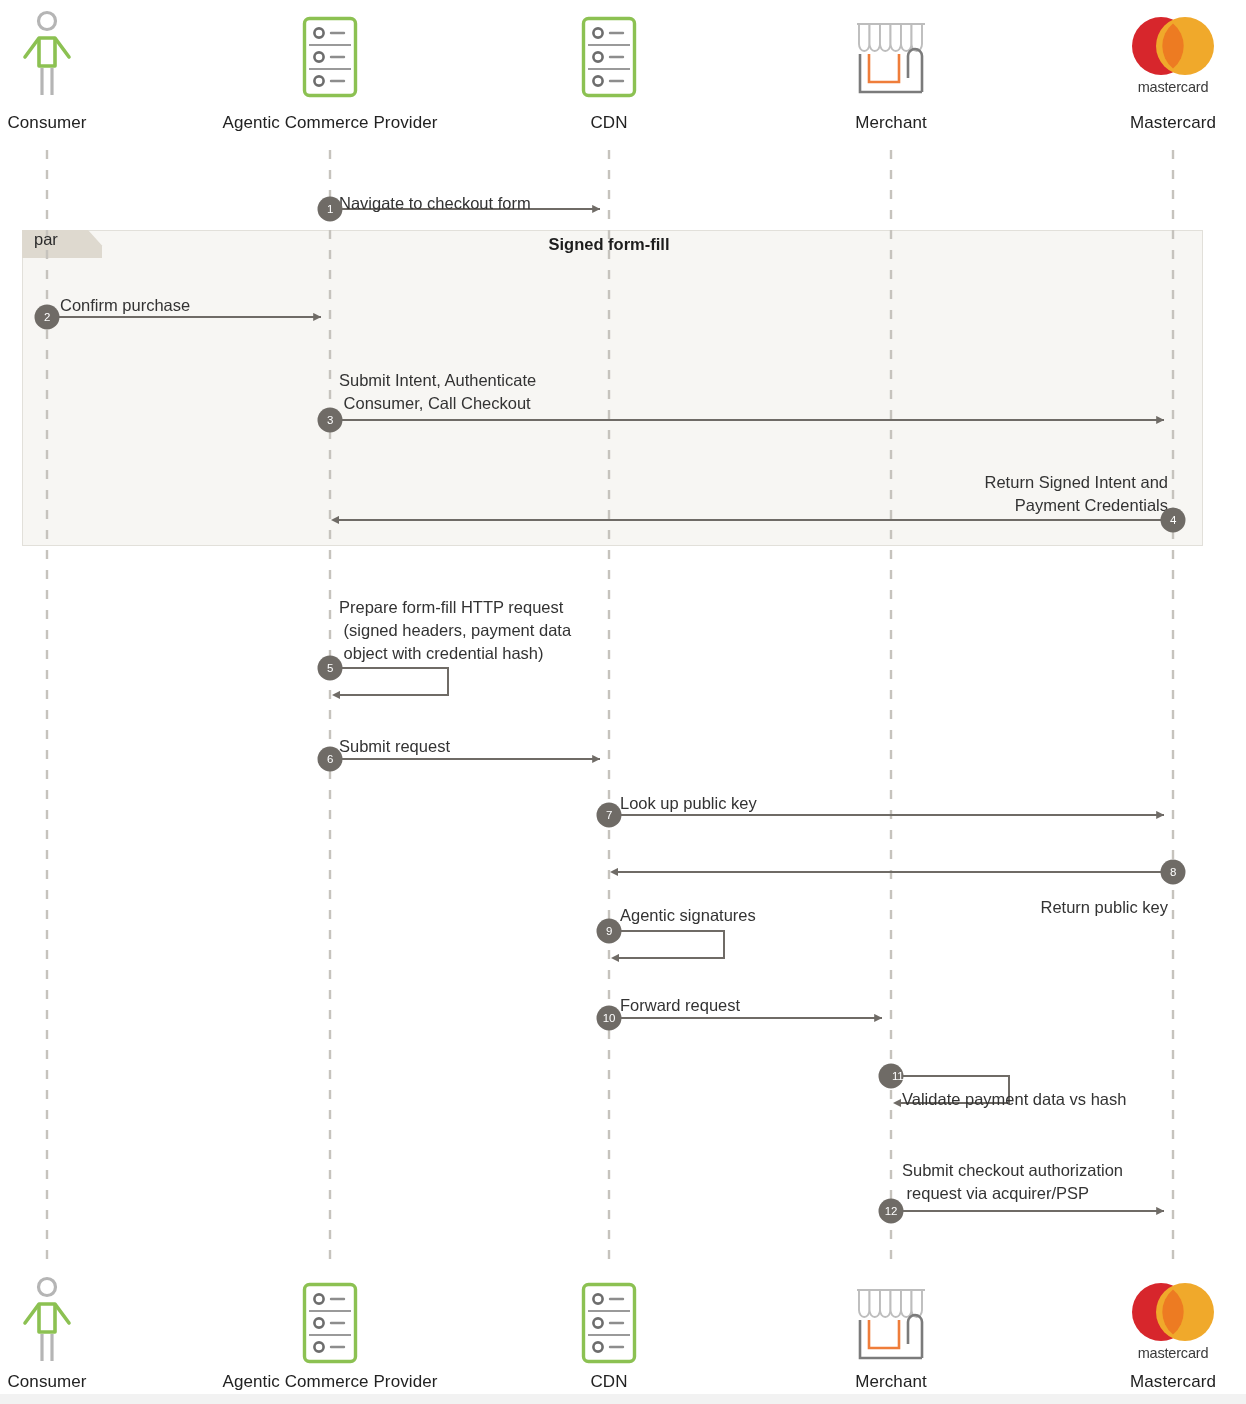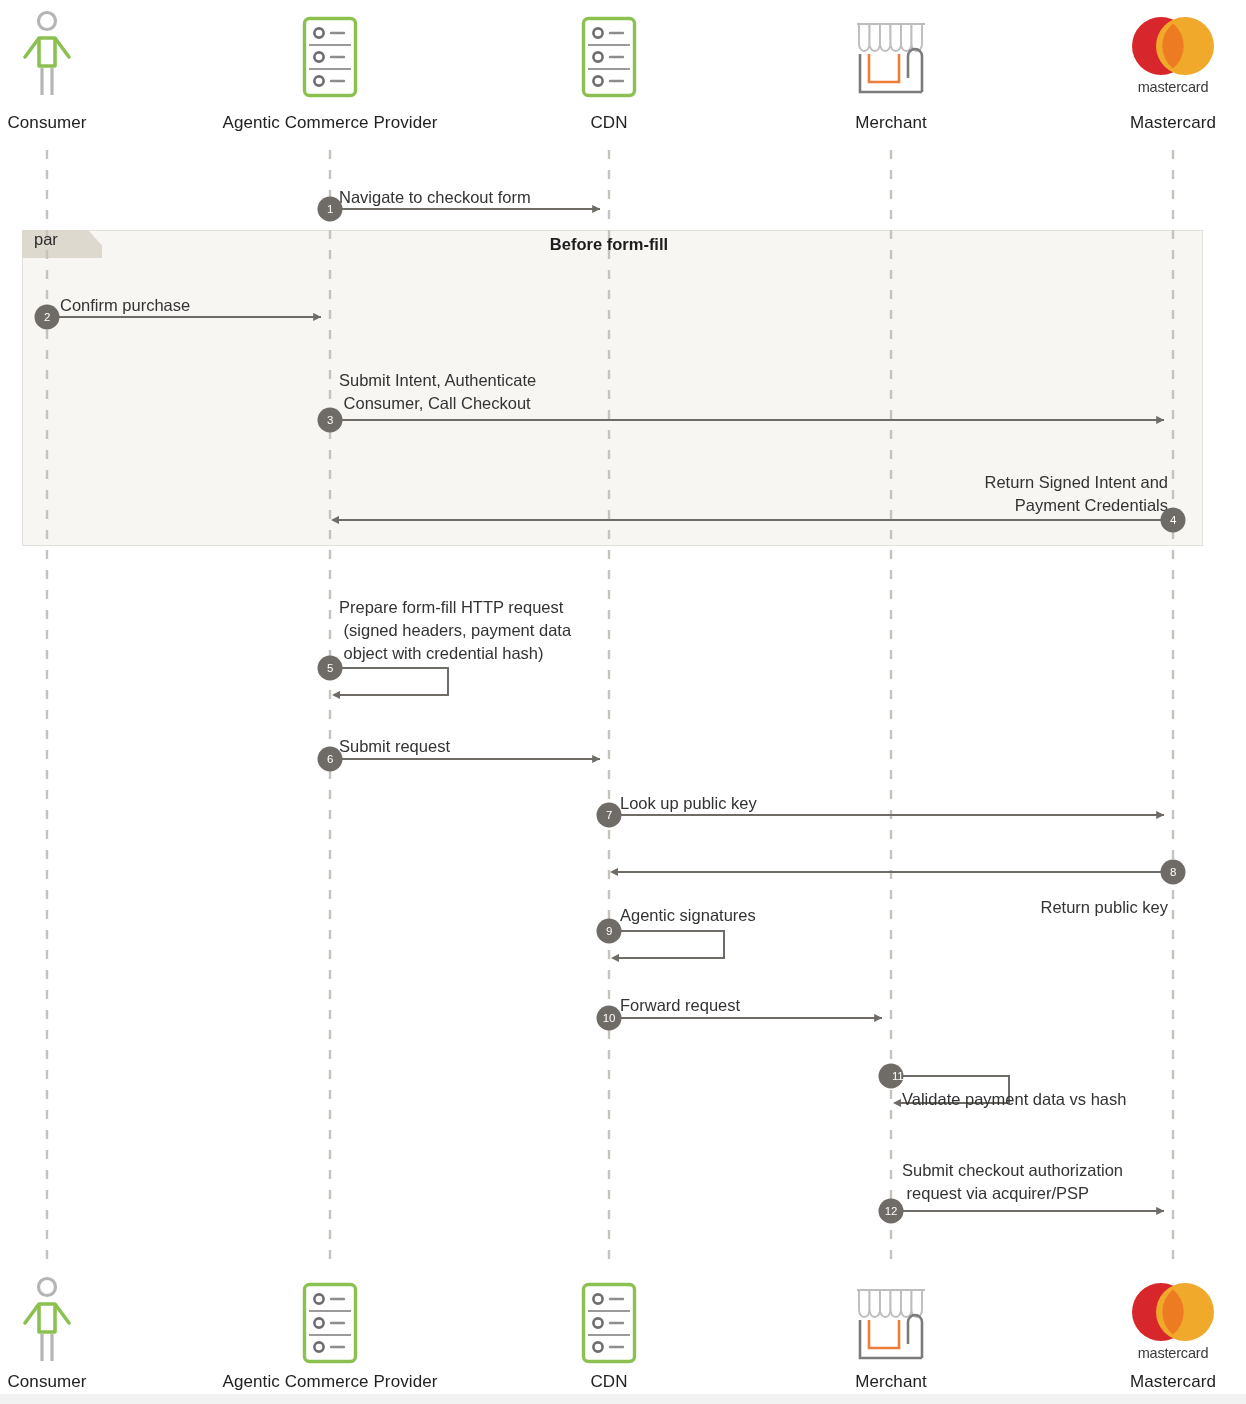--- a/index.html
+++ b/index.html
@@ -110,22 +110,22 @@
       <line x1="330" y1="759" x2="600" y2="759" stroke="#6f6b66" stroke-width="2" marker-end="url(#ah-r)"></line>
       <line x1="609" y1="815" x2="1164" y2="815" stroke="#6f6b66" stroke-width="2" marker-end="url(#ah-r)"></line>
       <line x1="1173" y1="872" x2="618" y2="872" stroke="#6f6b66" stroke-width="2" marker-end="url(#ah-l)"></line>
       <path d="M609,931 L724,931 L724,958 L619,958" fill="none" stroke="#6f6b66" stroke-width="2" marker-end="url(#ah-l)"></path>
       <line x1="609" y1="1018" x2="882" y2="1018" stroke="#6f6b66" stroke-width="2" marker-end="url(#ah-r)"></line>
       <path d="M891,1076 L1009,1076 L1009,1103 L901,1103" fill="none" stroke="#6f6b66" stroke-width="2" marker-end="url(#ah-l)"></path>
       <line x1="891" y1="1211" x2="1164" y2="1211" stroke="#6f6b66" stroke-width="2" marker-end="url(#ah-r)"></line>
     </svg>
   <div id="overlay">
       <div class="frame-tag-label" style="left: 34px; top: 230px;">par</div>
-      <div class="frame-title" style="left: 609px; top: 235px;">Before form-fill</div>
-      <div class="msg-text" style="left: 339px; top: 186px; text-align: right;">Navigate to checkout form</div>
+      <div class="frame-title" style="left: 609px; top: 235px;">Signed form-fill</div>
+      <div class="msg-text" style="left: 339px; top: 192px; text-align: right;">Navigate to checkout form</div>
       <div class="num-badge" style="left: 330px; top: 209px;">1</div>
       <div class="msg-text" style="left: 60px; top: 294px;">Confirm purchase</div>
       <div class="num-badge" style="left: 47px; top: 317px;">2</div>
       <div class="msg-text" style="left: 339px; top: 369px;">Submit Intent, Authenticate
  Consumer, Call Checkout</div>
       <div class="num-badge" style="left: 330px; top: 420px;">3</div>
       <div class="msg-text right" style="right: 78px; top: 471px;">Return Signed Intent and
 Payment Credentials</div>
       <div class="num-badge" style="left: 1173px; top: 520px;">4</div>
       <div class="msg-text" style="left: 339px; top: 596px;">Prepare form-fill HTTP request

